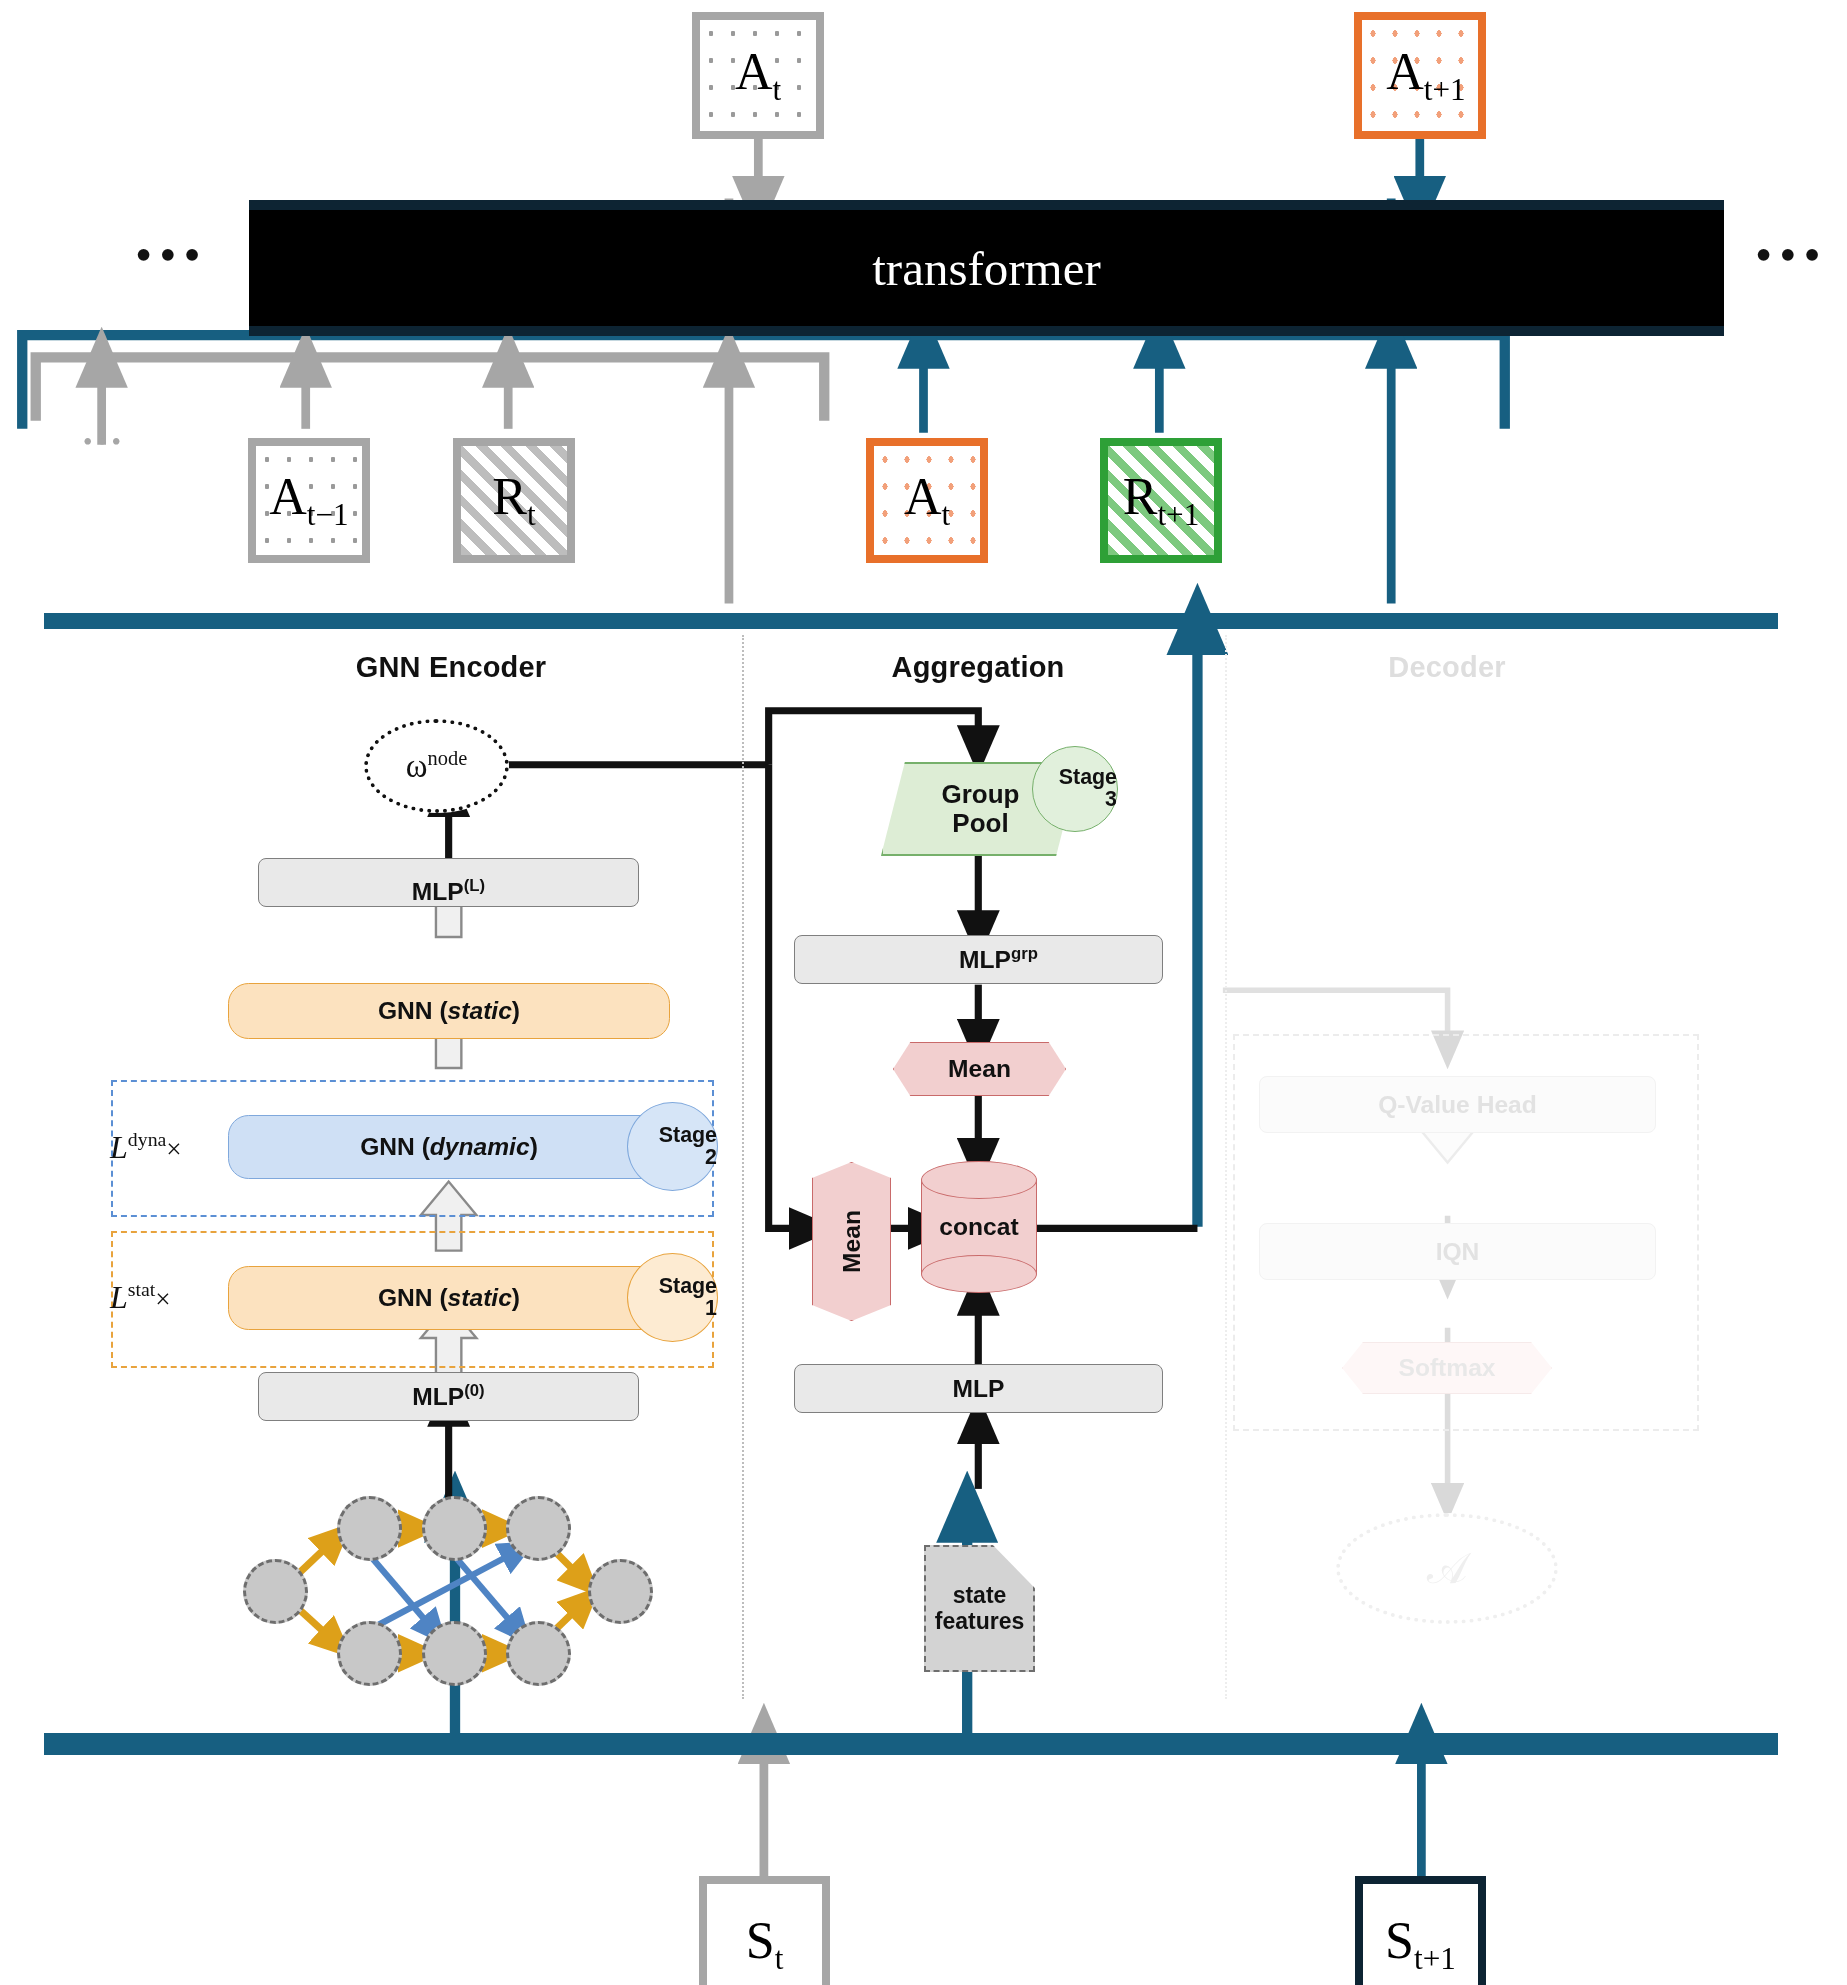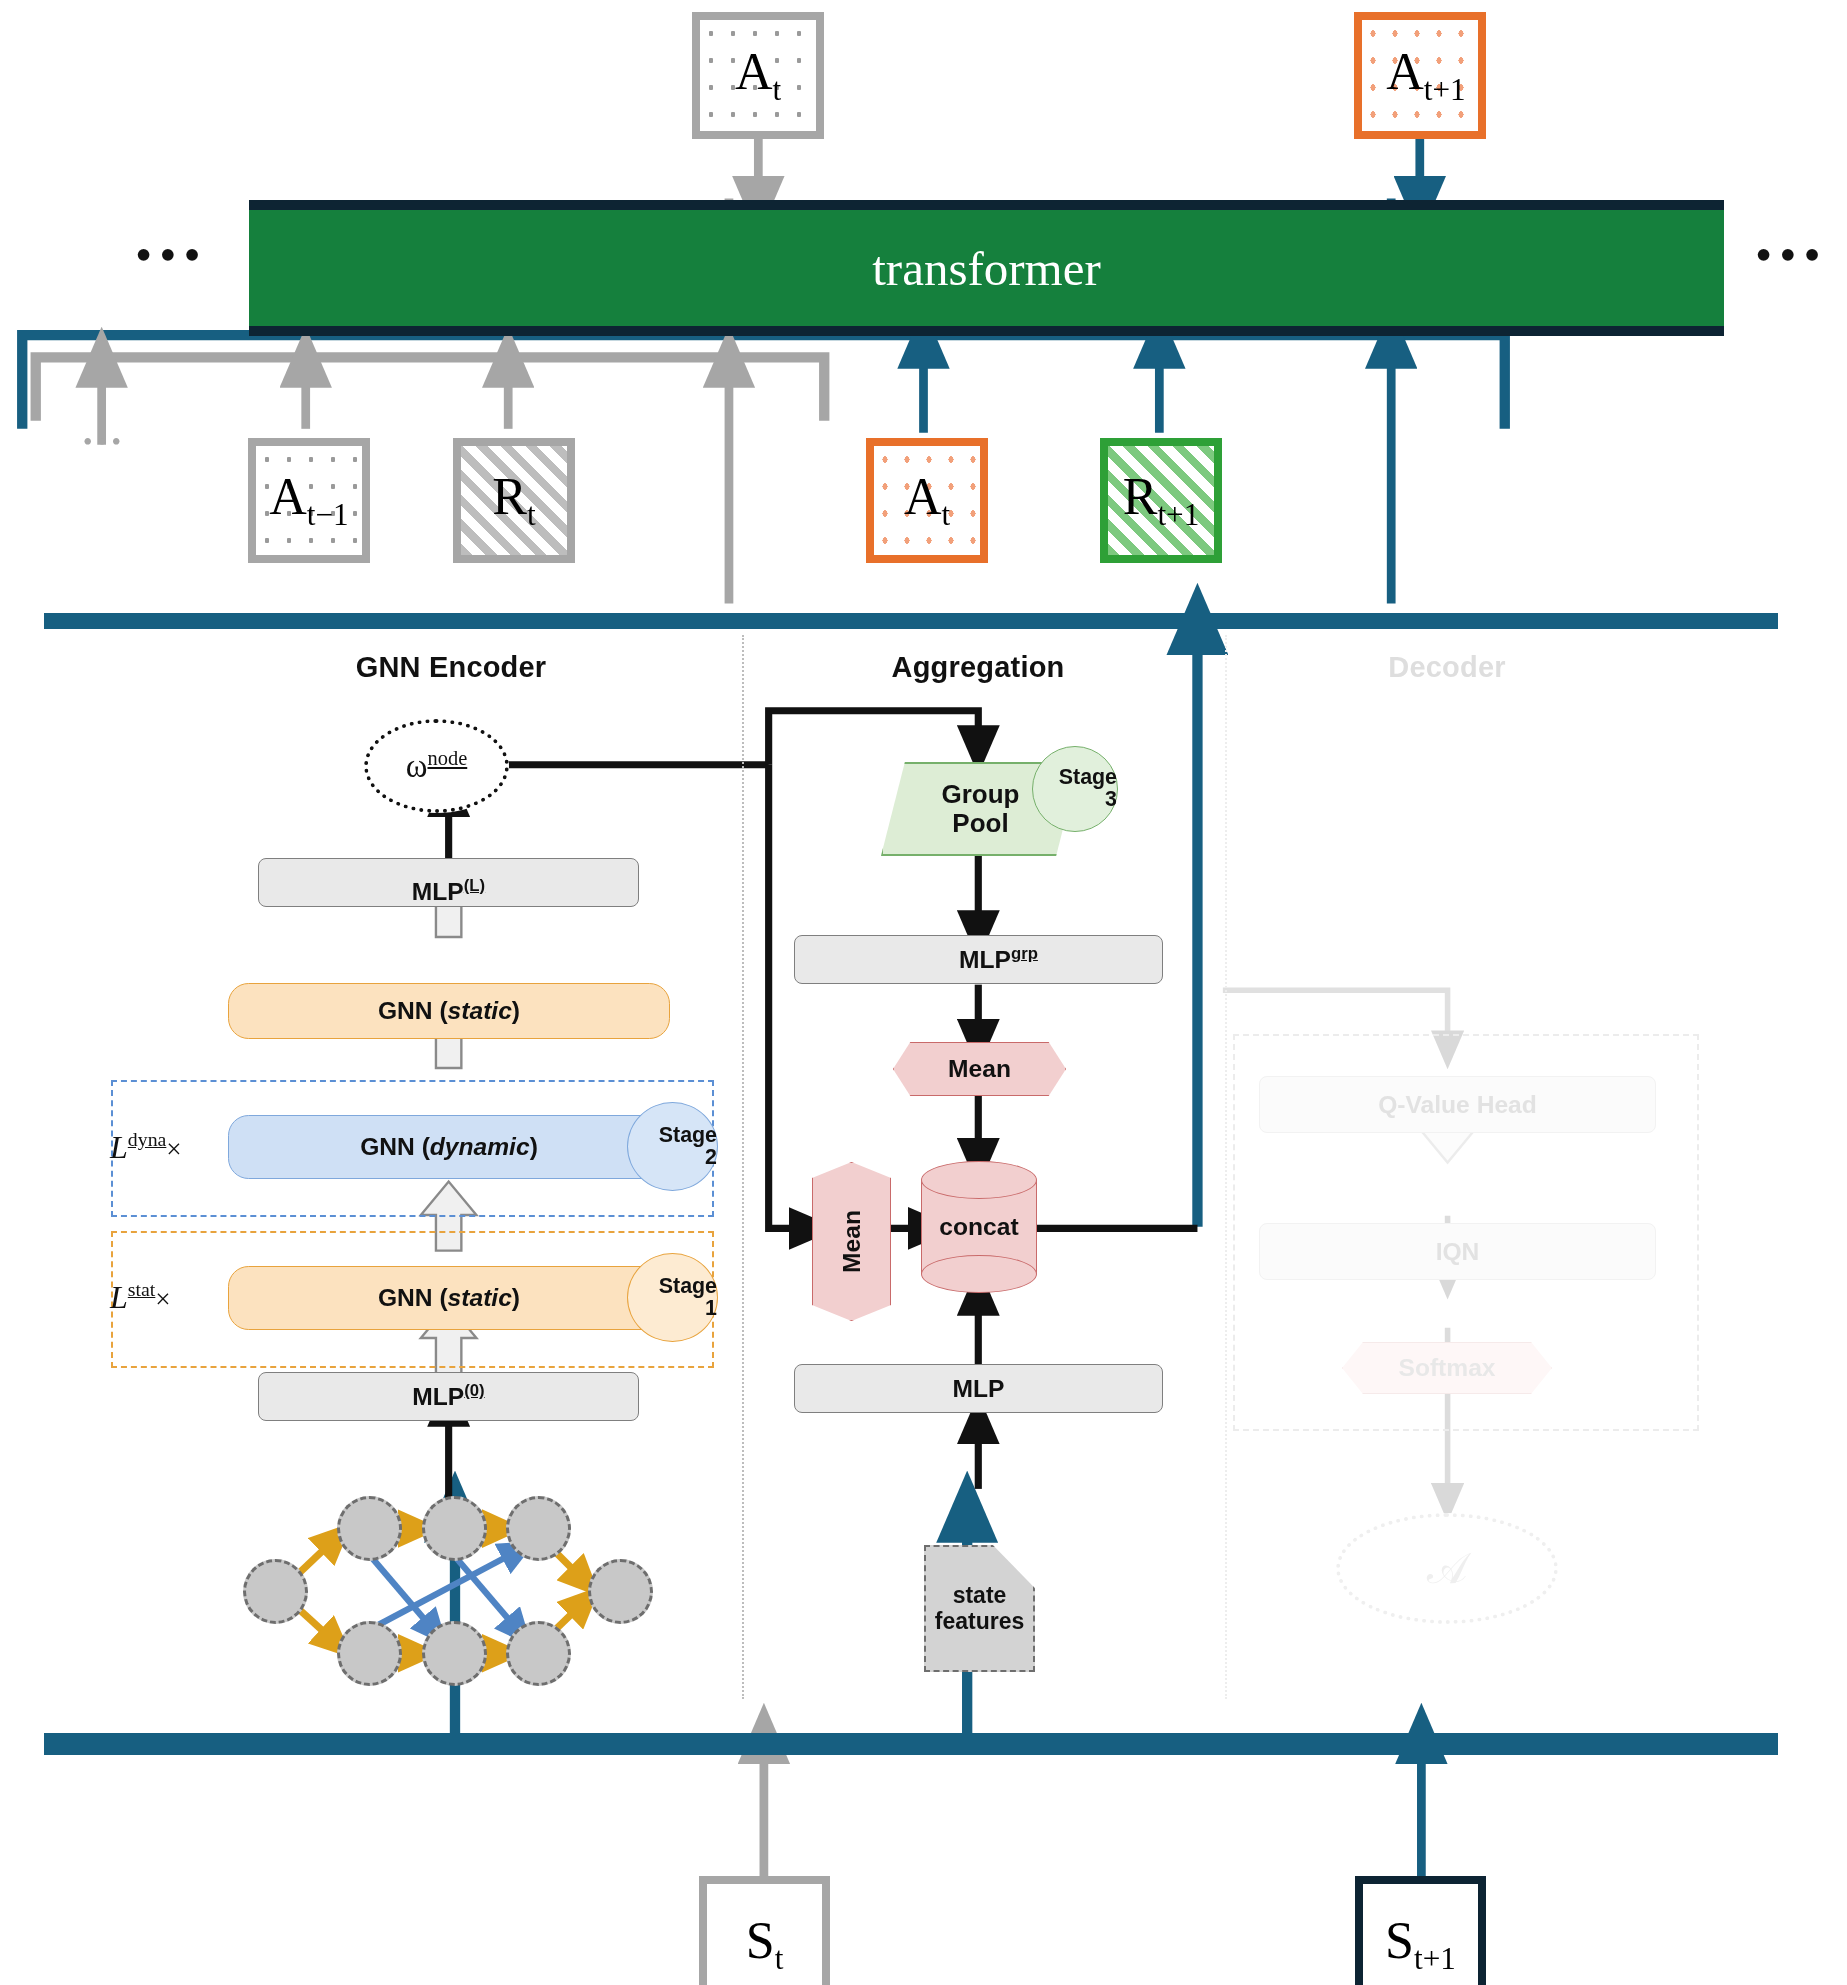--- a/index.html
+++ b/index.html
@@ -9,21 +9,21 @@
   .ctr{display:flex;align-items:center;justify-content:center;text-align:center;}
 
   
   
 
   .bar-teal{background:#175F81;}
   .ellipsis{font-size:49px;line-height:1;color:#111;letter-spacing:7.1px;font-family:"Liberation Serif",serif;}
   .ellipsis-sm{font-size:27px;line-height:1;color:#A6A6A6;letter-spacing:4.8px;font-family:"Liberation Serif",serif;}
 
   
-  #transformer{background:#15803d;border-top:10.3px solid #0D2433;border-bottom:10.3px solid #0D2433;}
+  #transformer{background:#000000;border-top:10.3px solid #0D2433;border-bottom:10.3px solid #0D2433;}
   #transformer .lbl{color:#fff;font-family:"Liberation Serif",serif;font-size:49px;font-weight:400;}
 
   
   .token{box-sizing:border-box;background:#fff;position:absolute;}
   .token .glyph{font-family:"Liberation Serif",serif;font-size:52px;color:#000;position:relative;z-index:3;line-height:1;}
   .token .glyph sub{font-size:.60em;}
   .tok-grey{border:8px solid #A6A6A6;}
   .tok-orange{border:8px solid #E8702A;}
   .tok-green{border:8px solid #2EA037;}
   .tok-navy{border:8px solid #0D2433;}
@@ -35,21 +35,21 @@
   
   .colhead{font-weight:bold;font-size:29px;color:#111;letter-spacing:0.2px;}
   .colhead.faded{color:#DEDEDE;}
 
   
   .nbox{box-sizing:border-box;border-radius:8px;display:flex;align-items:center;justify-content:center;font-weight:bold;font-size:24.6px;color:#111;}
   .nbox.grey{background:#E9E9E9;border:1.6px solid #7F7F7F;}
   .nbox.orange{background:#FCE2BF;border:1.6px solid #E8A33D;border-radius:20.6px;}
   .nbox.blue{background:#CFE0F5;border:1.6px solid #7FA8DC;border-radius:20.6px;}
   .nbox.faded{background:#FBFBFB;border:1.6px solid #F2F2F2;color:#E2E2E2;}
-  .sup{font-size:.68em;vertical-align:super;text-decoration:underline;}
+  .sup{font-size:.68em;vertical-align:super;}
 
   
   .stage{box-sizing:border-box;border-radius:50%;display:flex;flex-direction:column;align-items:flex-end;justify-content:center;font-weight:bold;font-size:21.4px;line-height:1.02;color:#111;}
   .stage.s1{background:#FDEBD2;border:1.6px solid #E8A33D;}
   .stage.s2{background:#D6E5F7;border:1.6px solid #7FA8DC;}
   .stage.s3{background:#E1F0DC;border:1.6px solid #76B06B;}
 
   
   .dashgrp{box-sizing:border-box;}
   .dash-blue{border:2.4px dashed #5B8FD4;}

